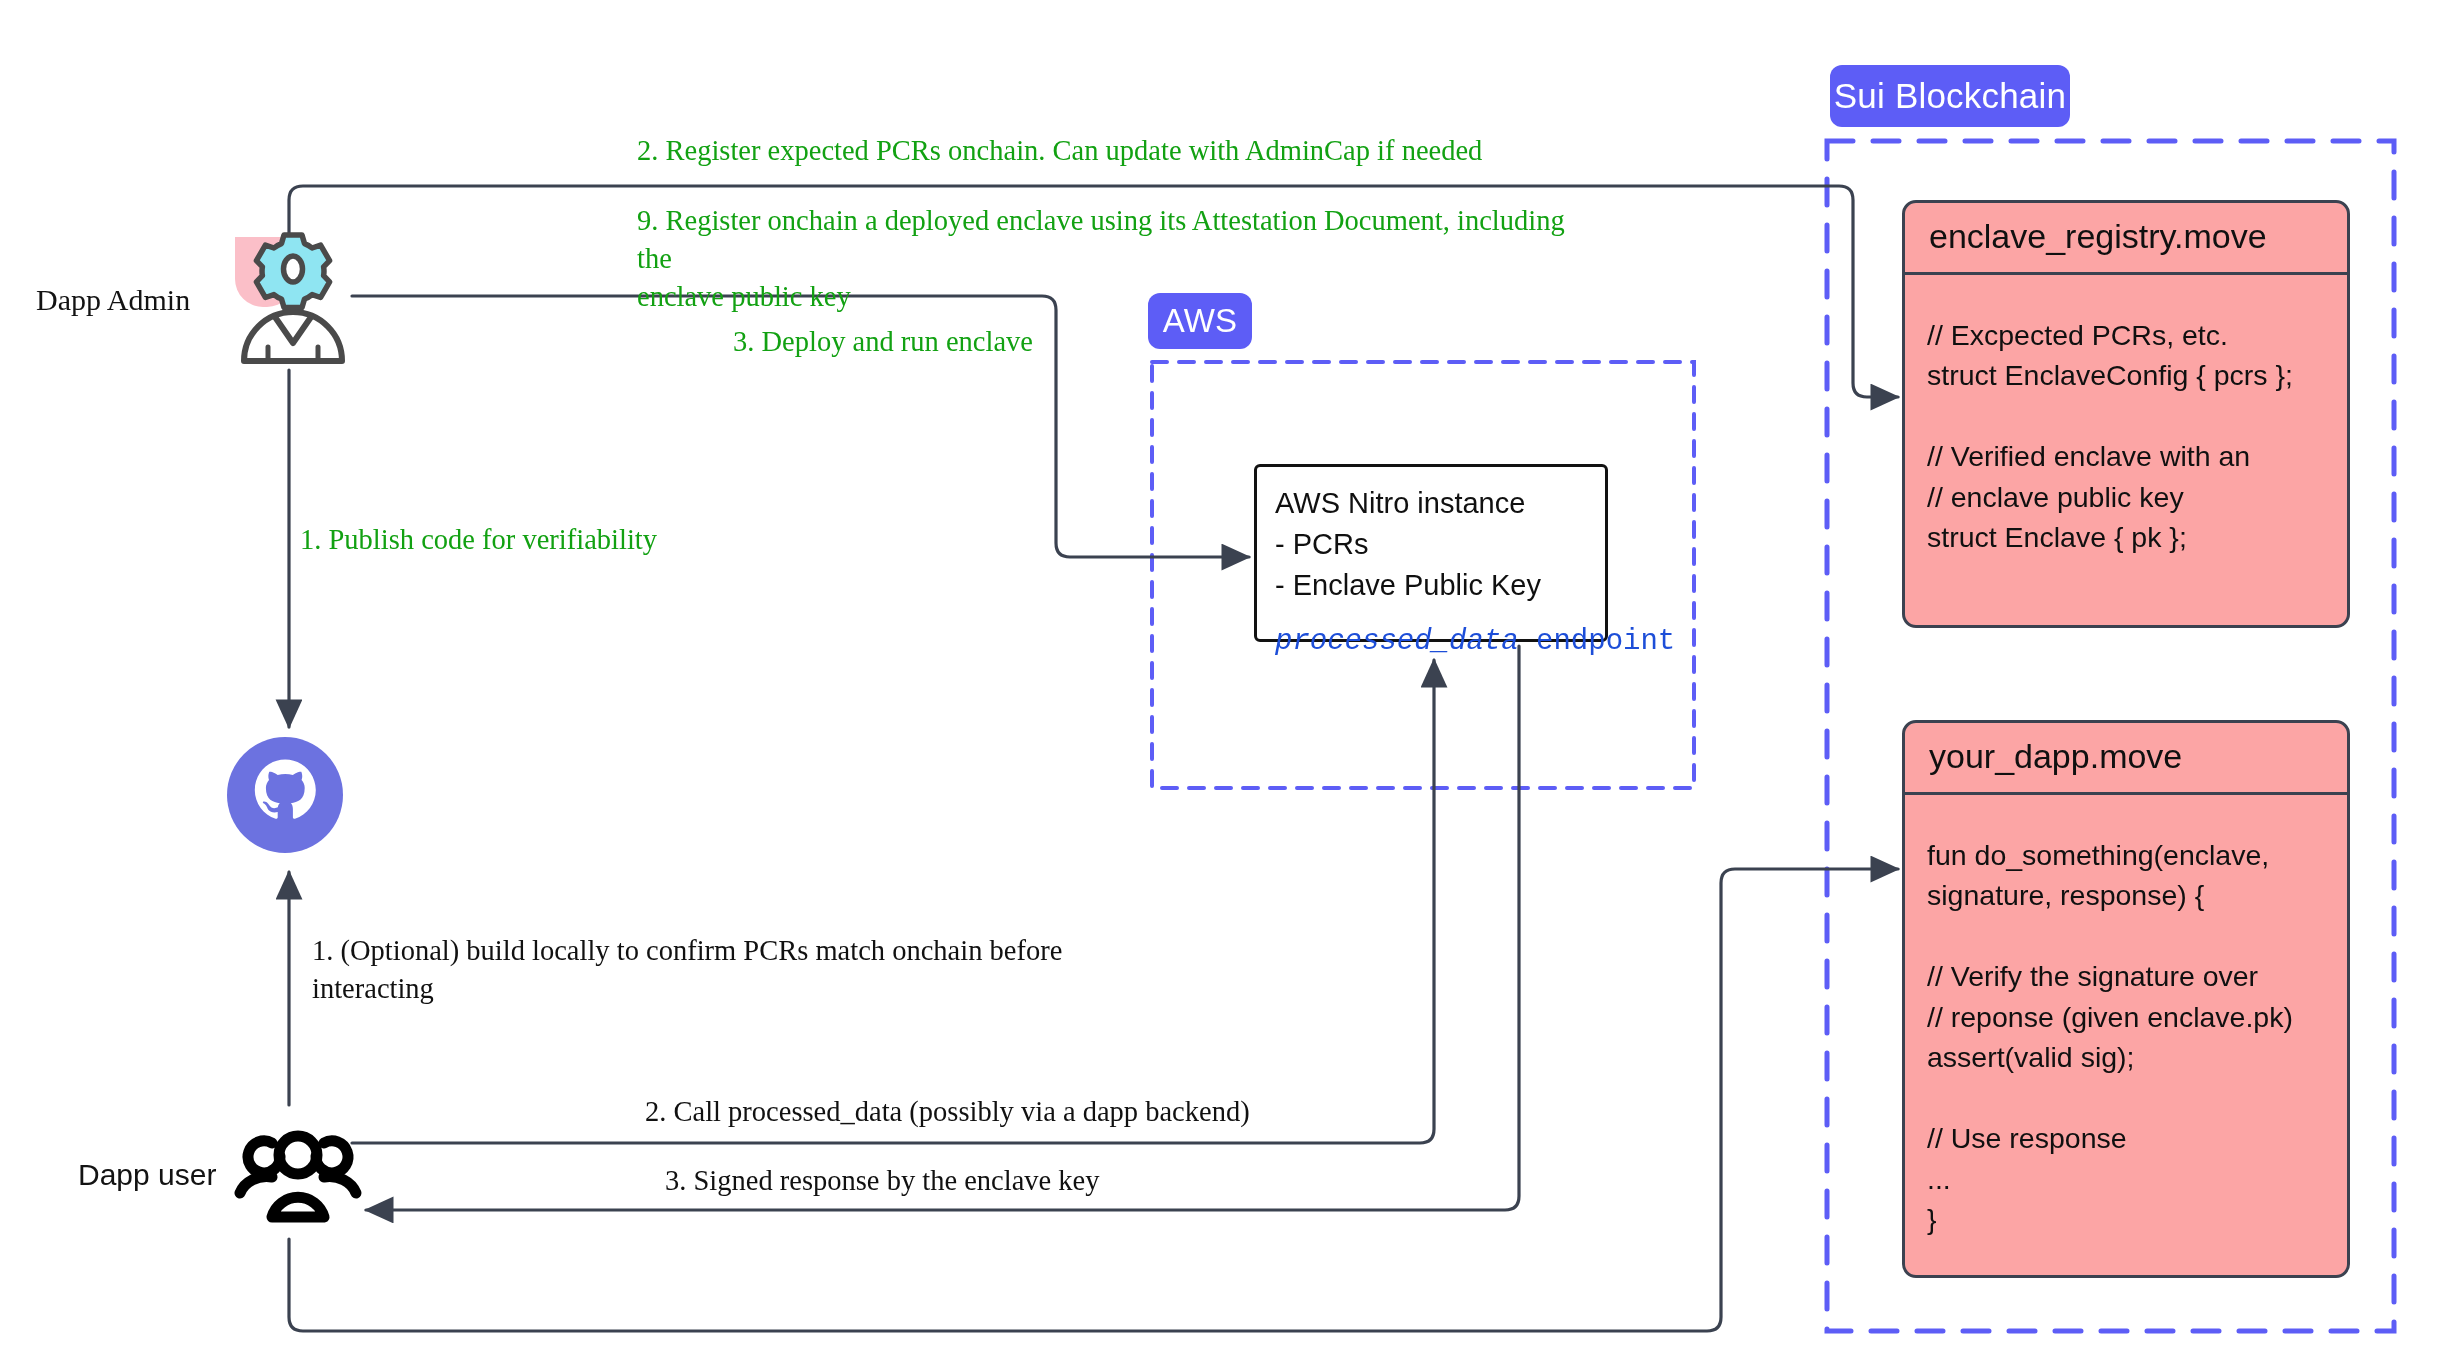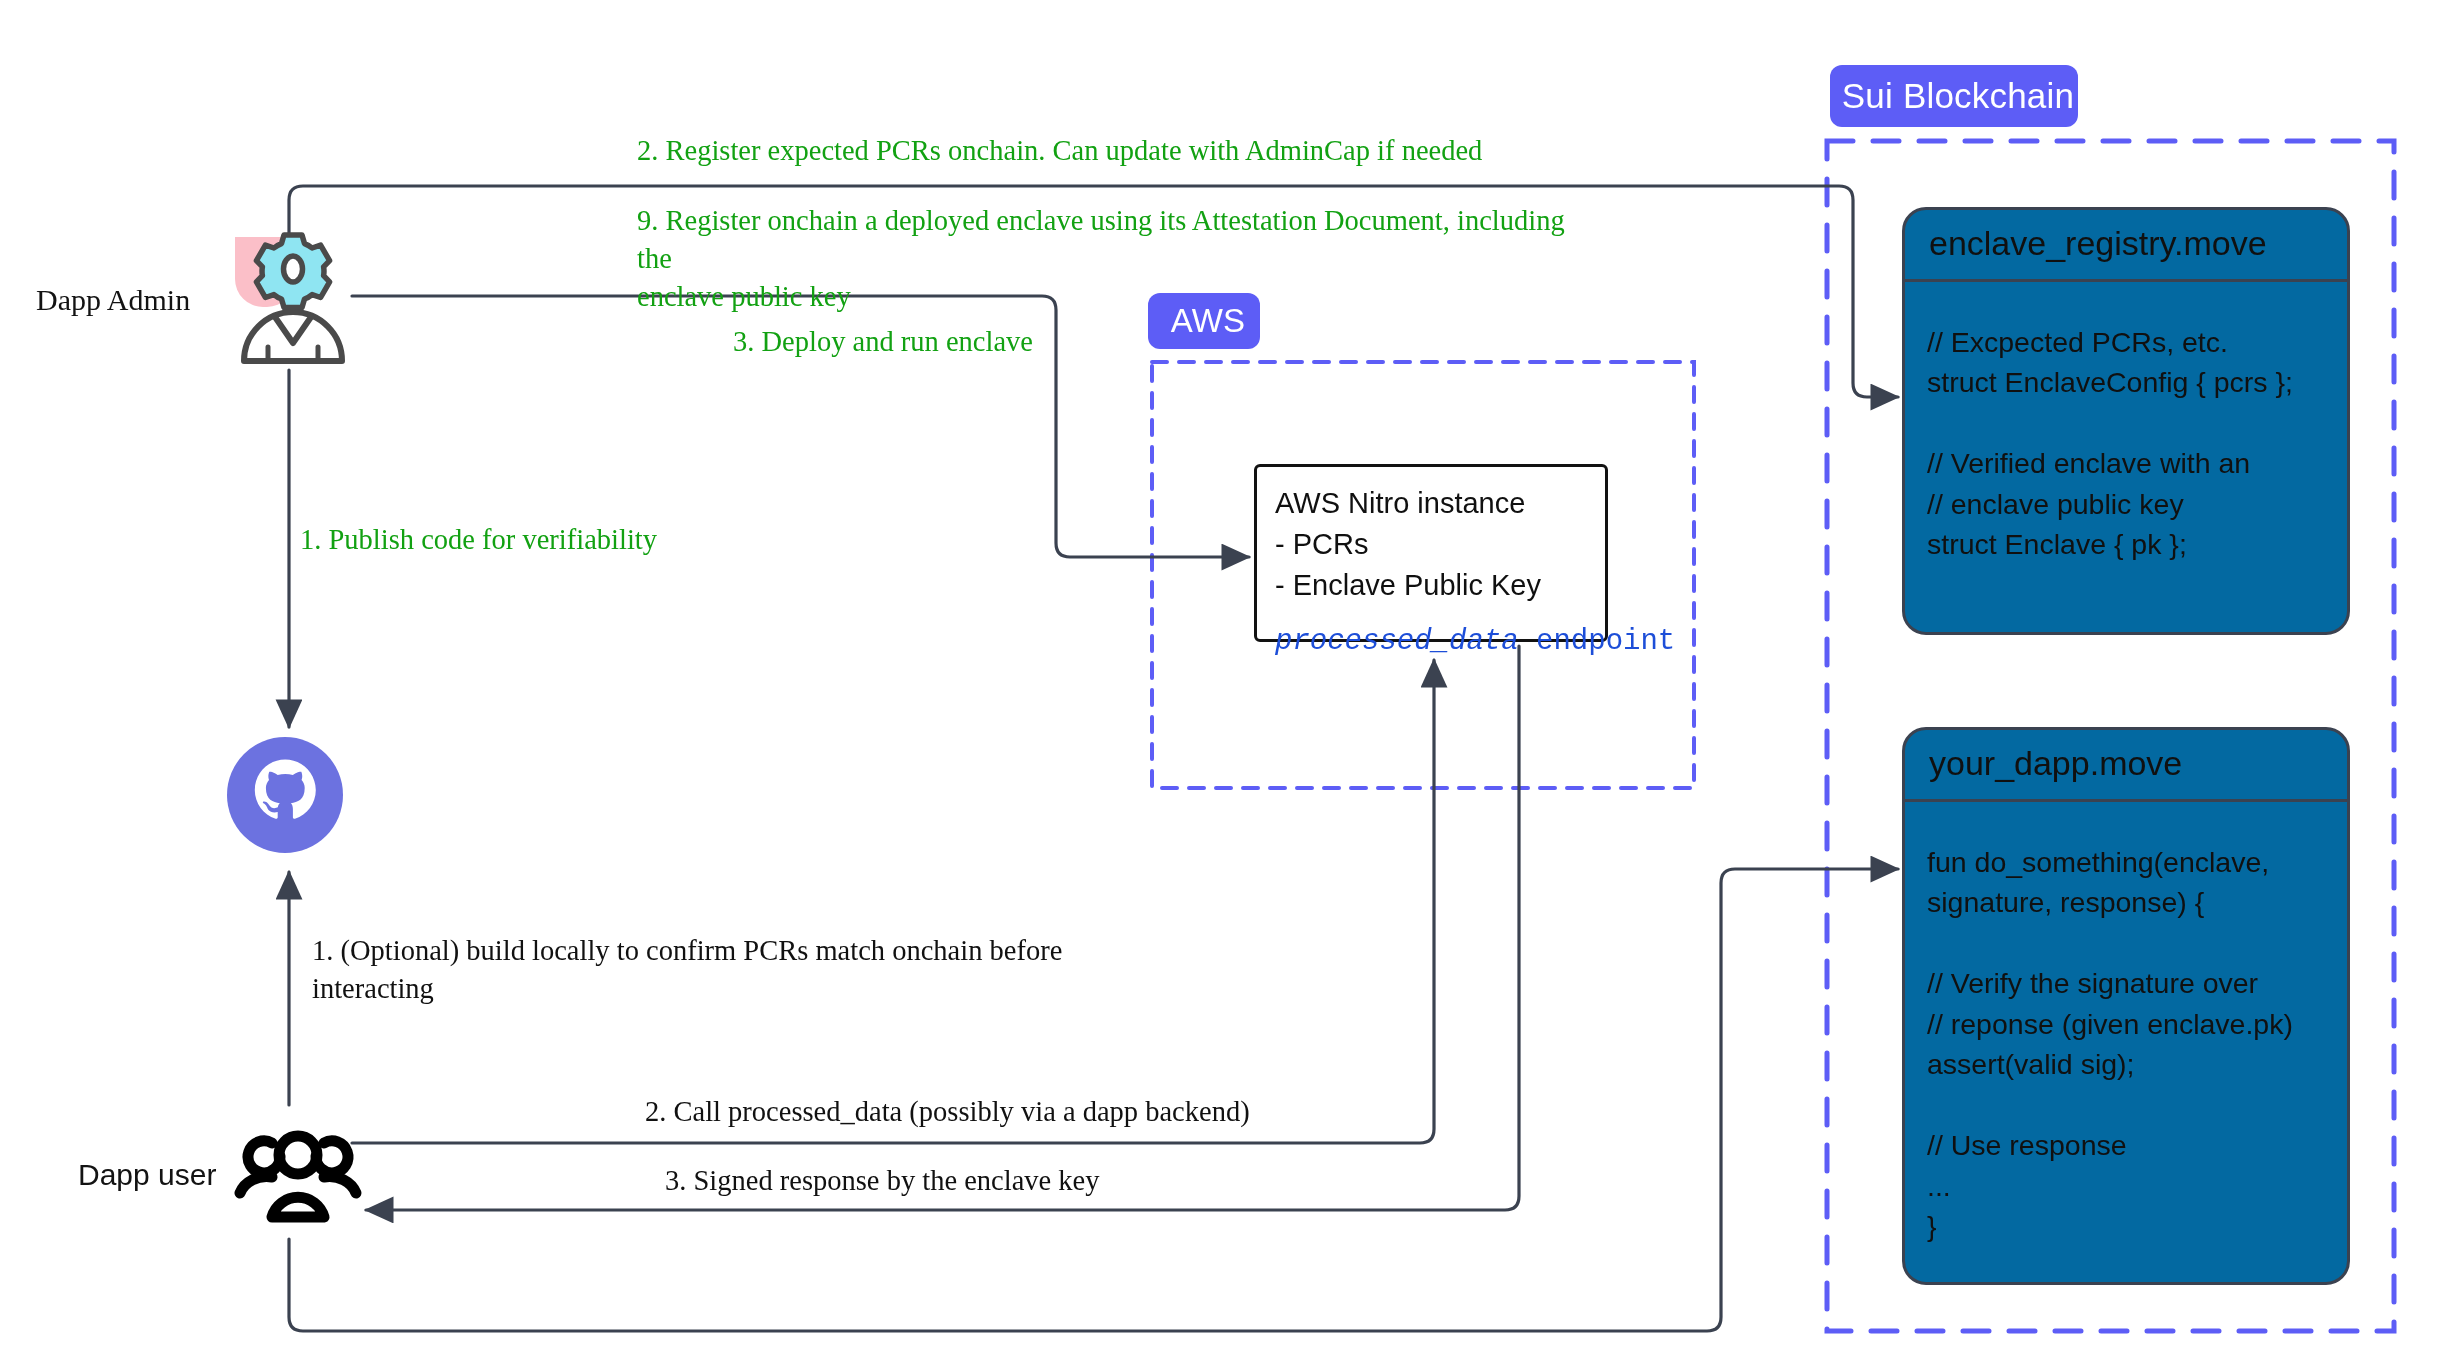--- a/index.html
+++ b/index.html
@@ -27,21 +27,20 @@
   .pill{
     background:#5D5DF6;
     color:#ffffff;
     border-radius:12px;
     font-family:"Liberation Sans", sans-serif;
     display:flex;
     align-items:center;
     justify-content:center;
     letter-spacing:0.2px;
     white-space:nowrap;
-    padding-left:8px;
   }
   #sui-pill{ left:1830px; top:65px; width:240px; height:62px; font-size:35px; }
   #aws-pill{ left:1148px; top:293px; width:104px; height:56px; font-size:33px; }
 
   
   .step{
     font-family:"Liberation Serif", serif;
     font-size:28.5px;
     line-height:1.33;
     white-space:pre-line;
@@ -54,24 +53,23 @@
     font-family:"Liberation Sans", sans-serif;
     font-size:30px;
     color:#131313;
     white-space:nowrap;
   }
 
   
   .card{
     position:absolute;
     border:3px solid #3B4250;
-    border-radius:24px;
-    background:#0369a1;
+    border-radius:14px;
+    background:#fca5a5;
     box-sizing:border-box;
-    margin-top:7px;
   }
   .card-title{
     font-family:"Liberation Sans", sans-serif;
     font-size:34px;
     color:#101010;
     padding:14px 0 16px 24px;
     border-bottom:3px solid #3B4250;
     white-space:nowrap;
   }
   .card-body{

